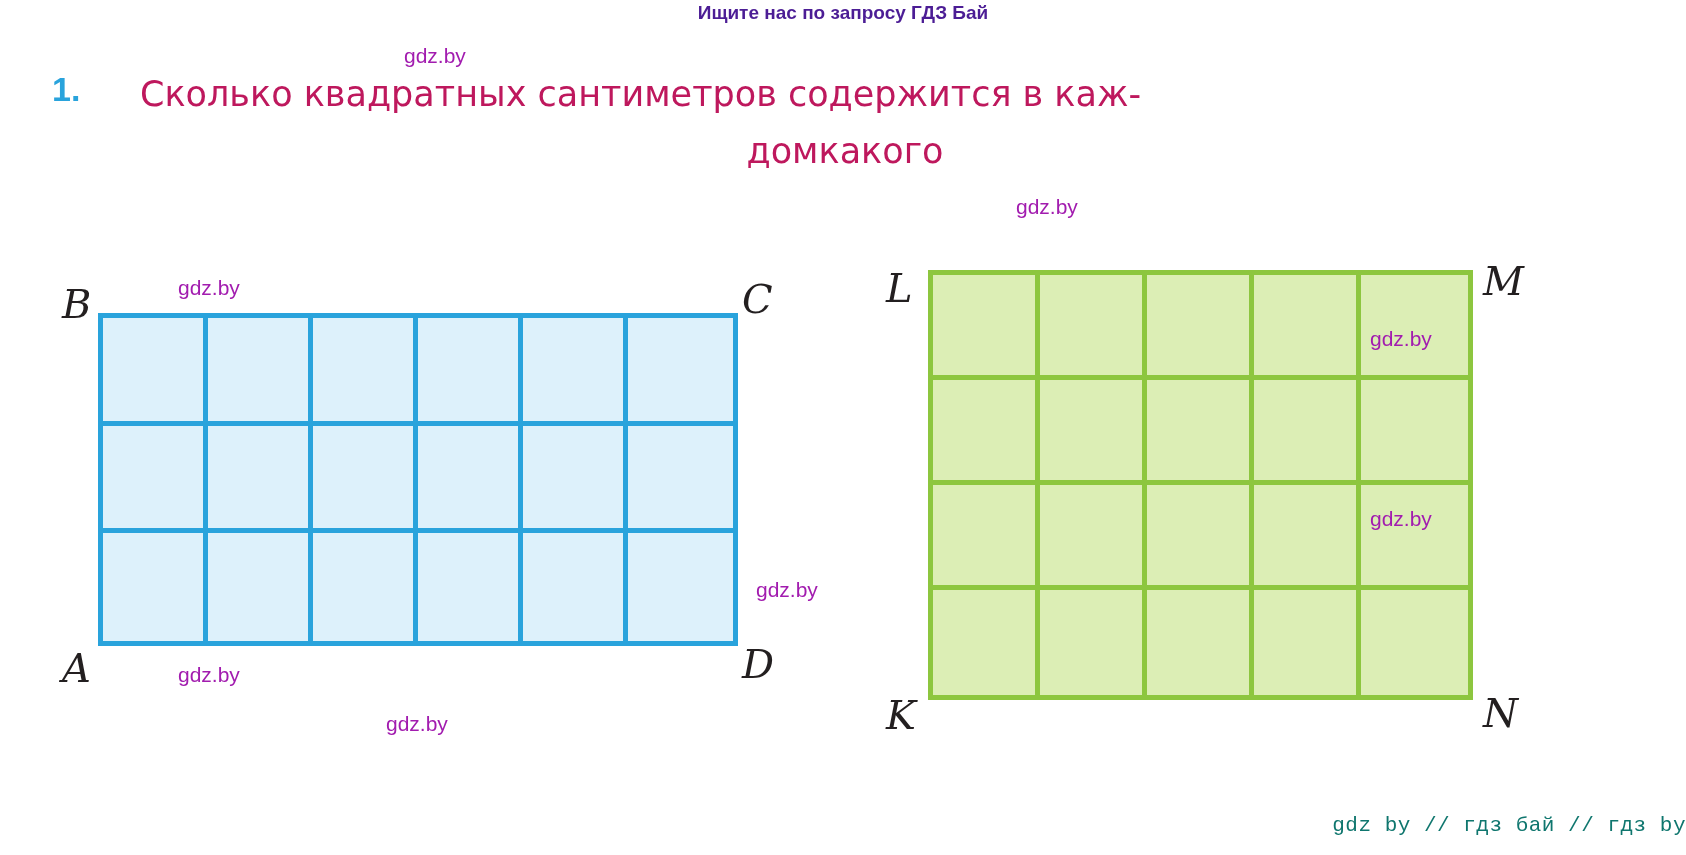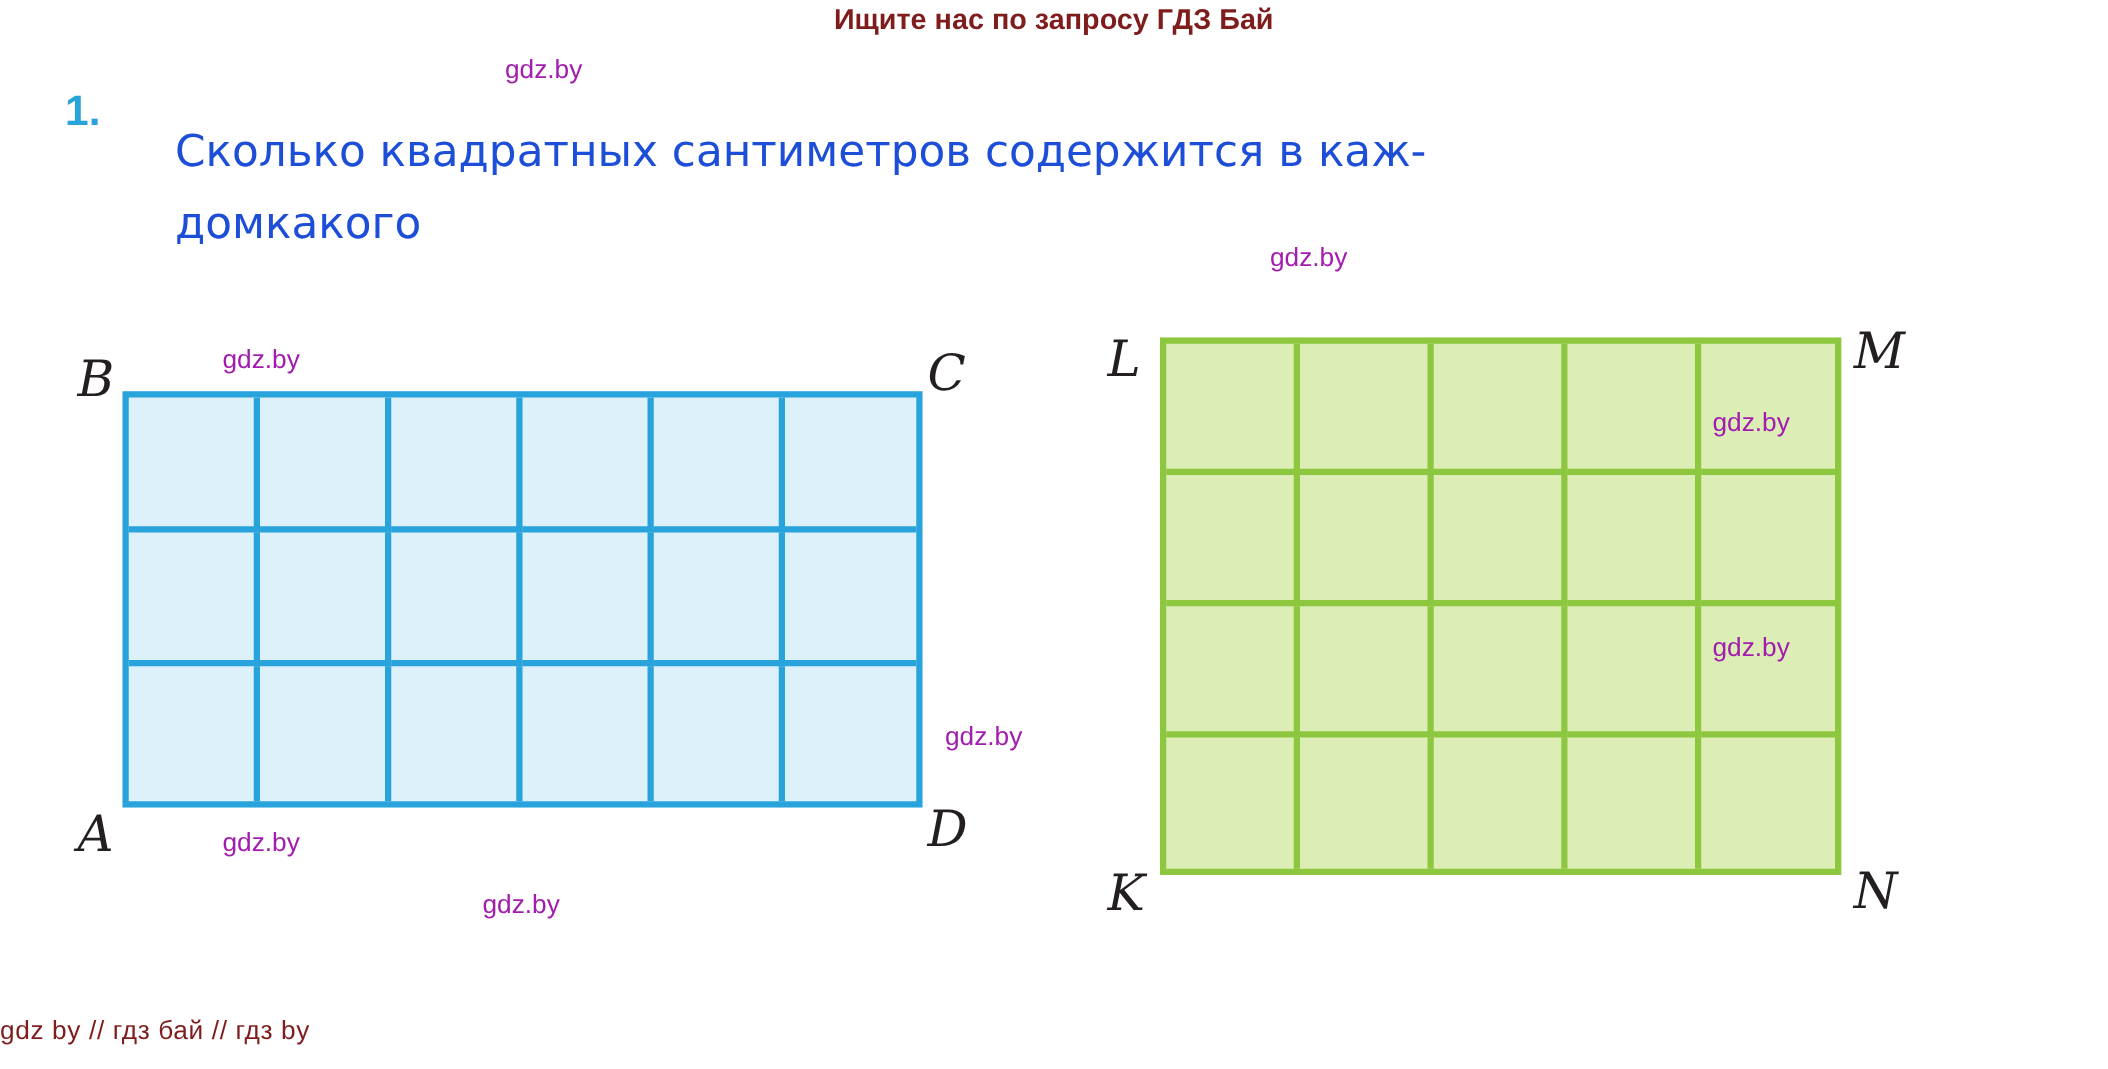--- a/index.html
+++ b/index.html
@@ -10,68 +10,67 @@
     font-family: "DejaVu Sans", sans-serif;
     position: relative;
     overflow: hidden;
   }
   .top-banner {
     position: absolute;
     top: 2px;
     left: 0;
     width: 100%;
     text-align: center;
-    color: #7f1d1d;
-    font-size: 23px;
+    color: #4c1d95;
+    font-size: 19px;
     font-weight: bold;
     font-family: "Liberation Sans", sans-serif;
   }
   .task-number {
     position: absolute;
     left: 52px;
     top: 70px;
     color: #29a3dc;
     font-size: 34px;
     font-weight: bold;
     font-family: "Liberation Sans", sans-serif;
   }
   .task-text {
     position: absolute;
     left: 140px;
     top: 66px;
     width: 1420px;
     font-size: 35px;
     line-height: 1.62;
-    color: #1d4ed8;
+    color: #be185d;
     font-family: "DejaVu Sans", sans-serif;
     text-align: justify;
-    margin-top: 28px;
   }
   .task-text .line { display: block; white-space: nowrap; }
   .task-text .line.justify {
     display: flex;
-    justify-content: flex-start;
+    justify-content: center;
     width: 1410px;
   }
   .wm {
     position: absolute;
     color: #a21caf;
     font-size: 21px;
     font-family: "Liberation Sans", sans-serif;
     white-space: nowrap;
   }
   .bottom-wm {
     position: absolute;
     bottom: 18px;
     left: 0;
     width: 100%;
-    text-align: left;
-    color: #7f1d1d;
+    text-align: right;
+    color: #0f766e;
     font-size: 21px;
-    font-family: Liberation Sans, sans-serif;
+    font-family: Liberation Mono, monospace;
     letter-spacing: 0.5px;
   }
 
   
   .fig { position: absolute; }
   .grid {
     position: absolute;
     display: grid;
     box-sizing: border-box;
   }

